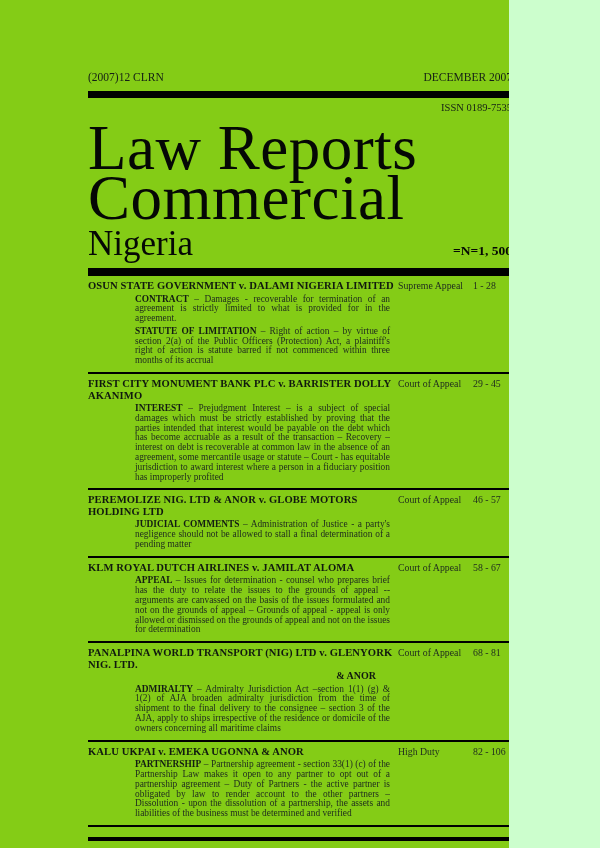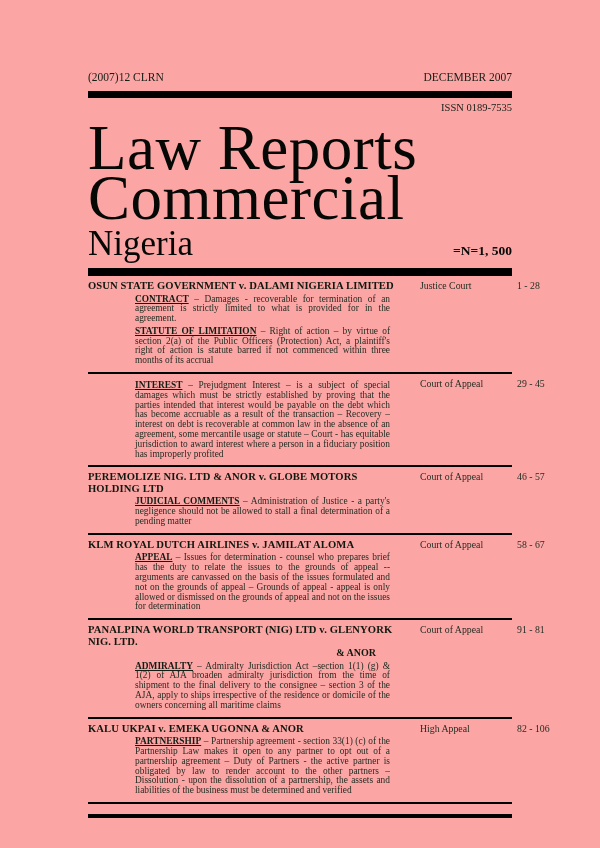--- a/index.html
+++ b/index.html
@@ -1,19 +1,19 @@
 <!DOCTYPE html>
 <html><head>
 <meta charset="utf-8">
 <style>
   html,body{margin:0;padding:0;background:#ccfecd;}
   .page{
     position:relative;
-    width:600px;height:848px;
-    background:#fca5a5;
+    width:509px;height:848px;
+    background:#84cc16;
     font-family:"Liberation Serif",serif;
     color:#1c261c;
     overflow:hidden;
   }
   .content{position:absolute;left:88px;top:71px;width:424px;}
   .mast-row{display:flex;justify-content:space-between;font-size:11.5px;line-height:13px;color:#151f16;}
   .bar{background:#000;}
   .bar1{height:7px;margin-top:7px;}
   .issn{text-align:right;font-size:10.5px;line-height:12px;margin-top:4px;color:#151f16;}
   .title{margin:0;padding-top:9px;font-weight:400;}
@@ -26,30 +26,29 @@
     display:grid;grid-template-columns:310px 75px 39px;
     padding:3px 0 2px;border-bottom:2.5px solid #000;
     font-family:"Liberation Sans",sans-serif;font-weight:700;
     font-size:12px;letter-spacing:.4px;color:#050805;line-height:14px;
   }
   .entry{
     display:grid;grid-template-columns:310px 75px 39px;
     align-items:start;
     border-bottom:2px solid #000;
     padding:4px 0 6px;
-    gap:22px;
   }
   .entry.last{border-bottom:4px solid #000;}
   .case-title{font-weight:700;font-size:10.6px;line-height:11.5px;color:#10190f;letter-spacing:.1px;}
   .case-title2{font-weight:700;font-size:10px;line-height:11.5px;color:#10190f;text-align:right;padding-right:22px;}
   .sub{
     margin:3px 0 0 0;padding-left:47px;padding-right:8px;
     font-size:9.4px;line-height:9.8px;text-align:justify;color:#1e2a1f;
   }
-  .kw{font-weight:700;color:#131d13;text-decoration:underline;}
+  .kw{font-weight:700;color:#131d13;}
   .e-court{font-size:9.8px;line-height:11.5px;color:#1e2a1f;}
   .e-pages{font-size:9.8px;line-height:11.5px;color:#1e2a1f;}
 </style>
 </head>
 <body>
 
 <div class="page">
   <div class="content">
 
     <div class="mast-row">
@@ -79,26 +78,27 @@
         <div class="case-title">OSUN STATE GOVERNMENT v. DALAMI NIGERIA LIMITED</div>
         <p class="sub">
           <span class="kw">CONTRACT</span>
           <span>– Damages - recoverable for termination of an agreement is strictly limited to what is provided for in the agreement.</span>
         </p>
         <p class="sub">
           <span class="kw">STATUTE OF LIMITATION</span>
           <span>– Right of action – by virtue of section 2(a) of the Public Officers (Protection) Act, a plaintiff's right of action is statute barred if not commenced within three months of its accrual</span>
         </p>
       </div>
-      <div class="e-court">Justice Court</div>
+      <div class="e-court">Supreme Appeal</div>
       <div class="e-pages">1 - 28</div>
     </div>
 
     <div class="entry">
       <div>
+        <div class="case-title">FIRST CITY MONUMENT BANK PLC v. BARRISTER DOLLY AKANIMO</div>
         <p class="sub">
           <span class="kw">INTEREST</span>
           <span>– Prejudgment Interest – is a subject of special damages which must be strictly established by proving that the parties intended that interest would be payable on the debt which has become accruable as a result of the transaction – Recovery – interest on debt is recoverable at common law in the absence of an agreement, some mercantile usage or statute – Court - has equitable jurisdiction to award interest where a person in a fiduciary position has improperly profited</span>
         </p>
       </div>
       <div class="e-court">Court of Appeal</div>
       <div class="e-pages">29 - 45</div>
     </div>
 
     <div class="entry">
@@ -128,32 +128,32 @@
     <div class="entry">
       <div>
         <div class="case-title">PANALPINA WORLD TRANSPORT (NIG) LTD v. GLENYORK NIG. LTD.</div>
         <div class="case-title2">&amp; ANOR</div>
         <p class="sub">
           <span class="kw">ADMIRALTY</span>
           <span>– Admiralty Jurisdiction Act –section 1(1) (g) &amp; 1(2) of AJA broaden admiralty jurisdiction from the time of shipment to the final delivery to the consignee – section 3 of the AJA, apply to ships irrespective of the residence or domicile of the owners concerning all maritime claims</span>
         </p>
       </div>
       <div class="e-court">Court of Appeal</div>
-      <div class="e-pages">91 - 81</div>
+      <div class="e-pages">68 - 81</div>
     </div>
 
     <div class="entry">
       <div>
         <div class="case-title">KALU UKPAI v. EMEKA UGONNA &amp; ANOR</div>
         <p class="sub">
           <span class="kw">PARTNERSHIP</span>
           <span>– Partnership agreement - section 33(1) (c) of the Partnership Law makes it open to any partner to opt out of a partnership agreement – Duty of Partners - the active partner is obligated by law to render account to the other partners – Dissolution - upon the dissolution of a partnership, the assets and liabilities of the business must be determined and verified</span>
         </p>
       </div>
-      <div class="e-court">High Appeal</div>
+      <div class="e-court">High Duty</div>
       <div class="e-pages">82 - 106</div>
     </div>
 
     <div class="entry last">
       
       
       
     </div>
 
   </div>

